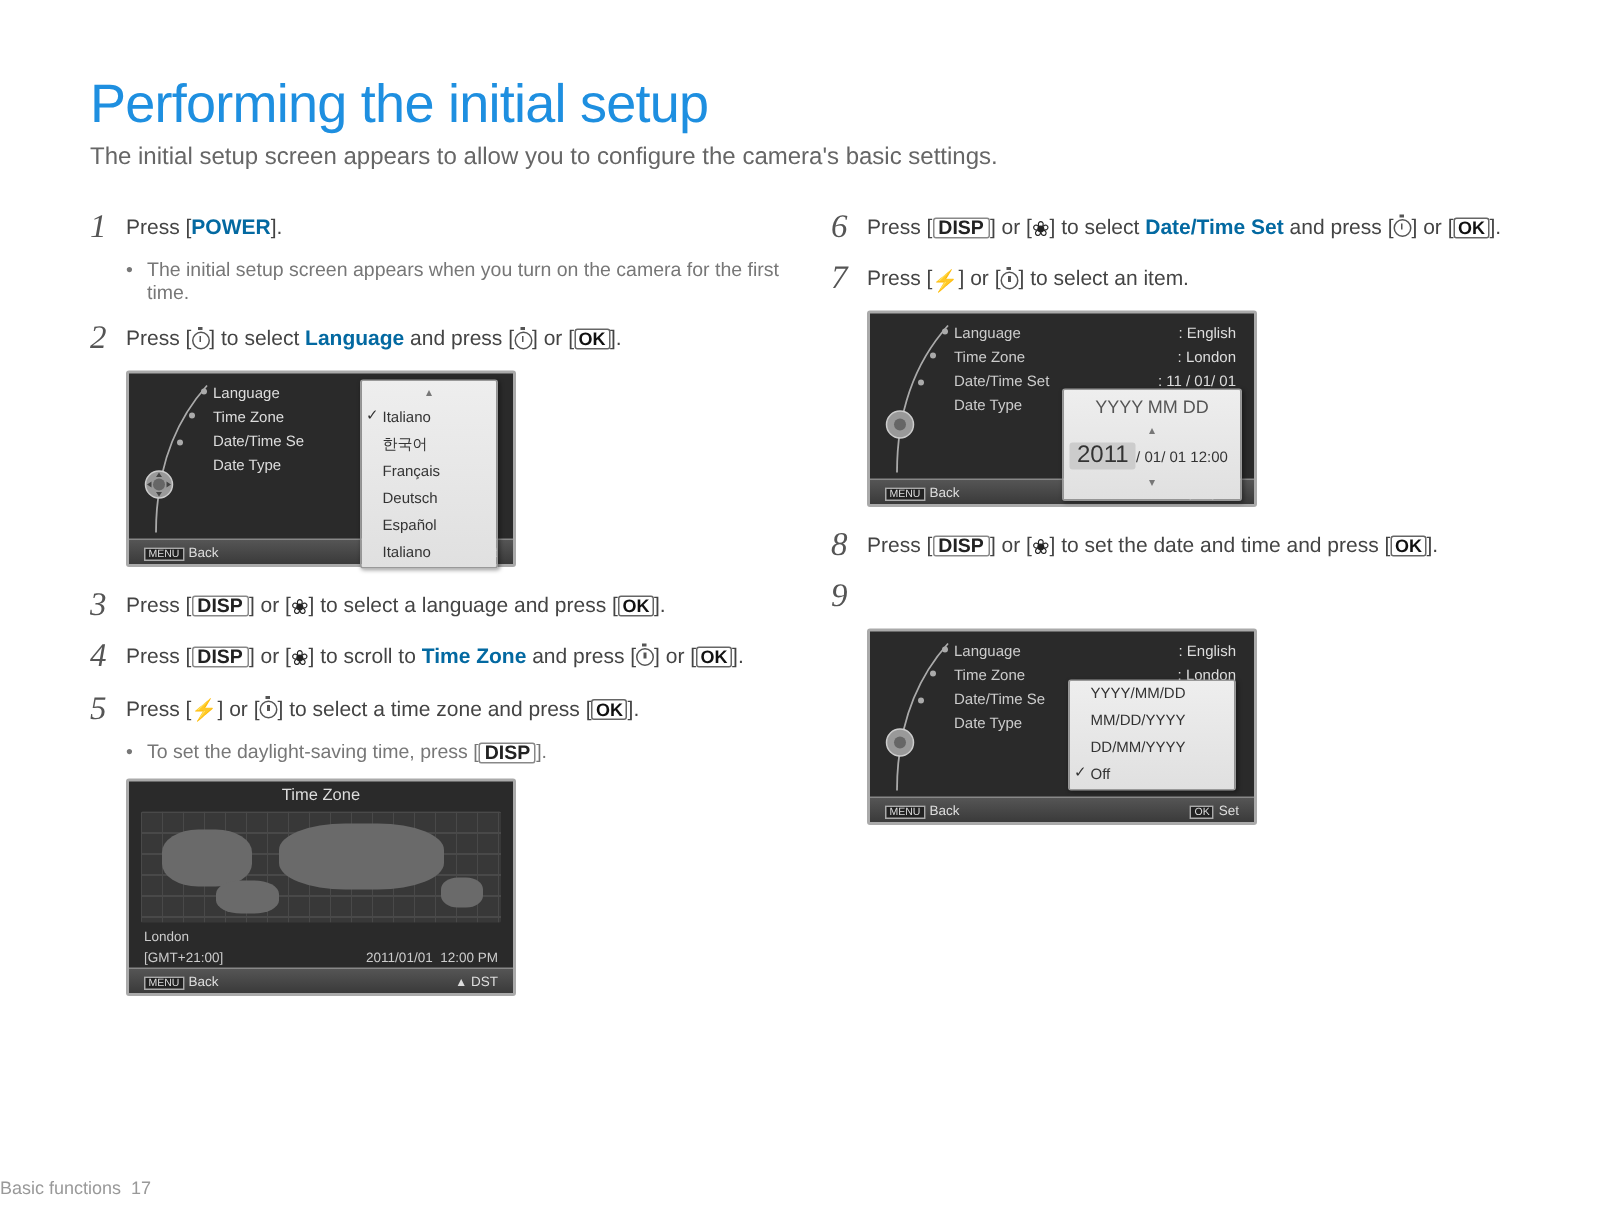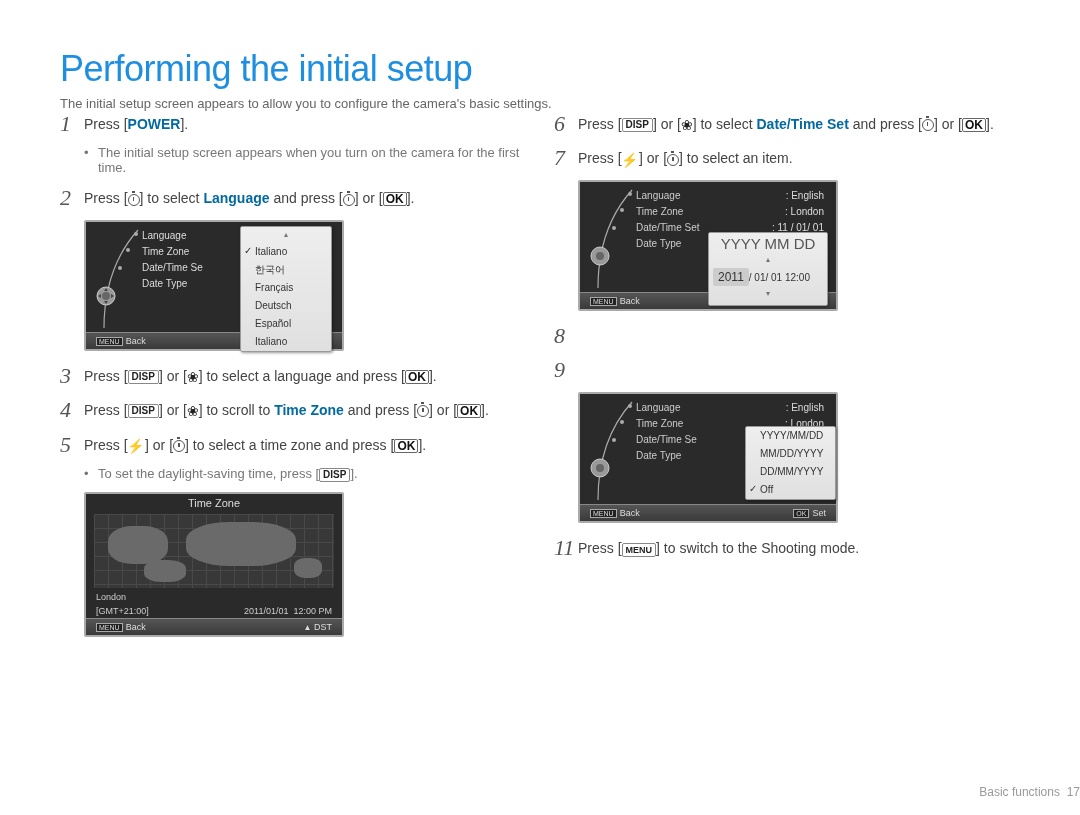--- a/index.html
+++ b/index.html
@@ -13,22 +13,23 @@
     padding: 48px 60px 0 60px;
   }
   .title {
     font-size: 36px;
     color: #1e8fe0;
     font-weight: 400;
     margin-bottom: 6px;
     letter-spacing: -0.5px;
   }
   .subtitle {
-    font-size: 13px;
+    font-size: 16px;
     color: #666;
+    margin-bottom: 24px;
   }
   .columns {
     display: flex;
     gap: 28px;
   }
   .col { flex: 1; }
   .step { display: flex; margin-bottom: 8px; }
   .stepnum {
     font-style: italic;
     font-size: 22px;
@@ -37,21 +38,21 @@
     flex-shrink: 0;
     line-height: 1.2;
     font-family: Georgia, 'Times New Roman', serif;
   }
   .stepbody { font-size: 14px; color: #444; line-height: 1.5; padding-top: 3px; }
   .stepbody .b { font-weight: 700; color: #0369a1; }
   .bullet { display: flex; margin-left: 24px; margin-bottom: 10px; font-size: 13px; color: #777; }
   .bullet .dot { width: 14px; flex-shrink: 0; }
   .icon-disp {
     display: inline-block; border: 1px solid #888; border-radius: 2px;
-    font-size: 10px; font-weight: 700; padding: 0 3px; color: #222; background: #fff;
+    font-size: 13px; font-weight: 700; padding: 0 3px; color: #222; background: #fff;
     vertical-align: middle; line-height: 12px;
   }
   .icon-ok {
     display: inline-block; font-weight: 900; font-size: 12px; color: #111;
     border: 1px solid #666; border-radius: 2px; padding: 0 2px; line-height: 12px;
   }
   .icon-menu {
     display: inline-block; border: 1px solid #888; border-radius: 2px;
     font-size: 9px; font-weight: 700; padding: 0 3px; color: #222; background: #fff;
     line-height: 12px;
@@ -116,26 +117,26 @@
       repeating-linear-gradient(to right, #555 0 1px, transparent 1px 14px),
       repeating-linear-gradient(to bottom, #555 0 1px, transparent 1px 14px);
     opacity: 0.6;
   }
   .lcd-tz .map .land {
     position: absolute; background: #6a6a6a; border-radius: 40%;
   }
   .lcd-tz .info { display: flex; justify-content: space-between; font-size: 9px; padding: 2px 10px; color: #ccc; text-align: center; }
   .sel-box {
     background: linear-gradient(#e8e8e8,#d0d0d0); color: #333; display: inline-block;
-    padding: 1px 5px; border-radius: 2px; font-size: 12px;
+    padding: 1px 5px; border-radius: 2px; font-size: 16px;
   }
 
   .footer {
     position: absolute; bottom: 16px; left: 0; right: 0;
-    text-align: right; font-size: 12px; color: #999;
+    text-align: left; font-size: 12px; color: #999;
   }
 </style>
 </head>
 <body>
 
 <h1 class="title">Performing the initial setup</h1>
 <p class="subtitle">The initial setup screen appears to allow you to configure the camera's basic settings.</p>
 
 <div class="columns">
 
@@ -291,36 +292,39 @@
           <div class="row">
               <span>Date/Time Set</span>
               <span>: 11 / 01/ 01</span>
             </div>
           <div class="row">
               <span>Date Type</span>
               <span></span>
             </div>
         </div>
         <div class="dropdown" style="right:8px; top:50px; width:120px; padding:3px 4px;">
-          <div style="text-align:center;font-size:15px;color:#555;">YYYY MM DD</div>
+          <div style="text-align:center;font-size:12px;color:#555;">YYYY MM DD</div>
           <div style="text-align:center;font-size:8px;color:#777;">▴</div>
           <div style="font-size:10px;color:#333;">
             <span class="sel-box" style="background:#ccc;">2011</span><span>/ 01/ 01  12:00</span>
           </div>
           <div style="text-align:center;font-size:8px;color:#777;">▾</div>
         </div>
       </div>
       <div class="lcd-foot">
         <span><span class="chip">MENU</span><span>Back</span></span>
         <span><span class="chip">OK</span><span>Set</span></span>
       </div>
     </div>
 
     <div class="step">
       <div class="stepnum">8</div>
+      <div class="stepbody">
+        <span>Press [</span><span class="icon-disp">DISP</span><span>] or [</span><span class="icon-flower">❀</span><span>] to set the date and time and press [</span><span class="icon-ok">OK</span><span>].</span>
+      </div>
     </div>
 
     <div class="step">
       <div class="stepnum">9</div>
     </div>
 
     <div class="lcd">
       <div class="lcd-body">
         <div class="lcd-curve">
           <svg width="52" height="106">
@@ -343,39 +347,33 @@
             </div>
           <div class="row">
               <span>Date/Time Se</span>
               <span></span>
             </div>
           <div class="row">
               <span>Date Type</span>
               <span></span>
             </div>
         </div>
-        <div class="dropdown" style="right:0; top:32px; width:91px;">
+        <div class="dropdown" style="right:12px; top:32px; width:112px;">
           <div class="opt">YYYY/MM/DD</div>
           <div class="opt">MM/DD/YYYY</div>
           <div class="opt">DD/MM/YYYY</div>
           <div class="opt sel">Off</div>
         </div>
       </div>
       <div class="lcd-foot">
         <span><span class="chip">MENU</span><span>Back</span></span>
         <span><span class="chip">OK</span><span>Set</span></span>
       </div>
     </div>
 
 
-    <div class="step">
-      <div class="stepnum">11</div>
-      <div class="stepbody">
-        <span>Press [</span><span class="icon-menu">MENU</span><span>] to switch to the Shooting mode.</span>
-      </div>
-    </div>
 
   </div>
 </div>
 
 <div class="footer">
   <span>Basic functions</span>&nbsp;&nbsp;<span>17</span>
 </div>
 
 </body></html>

